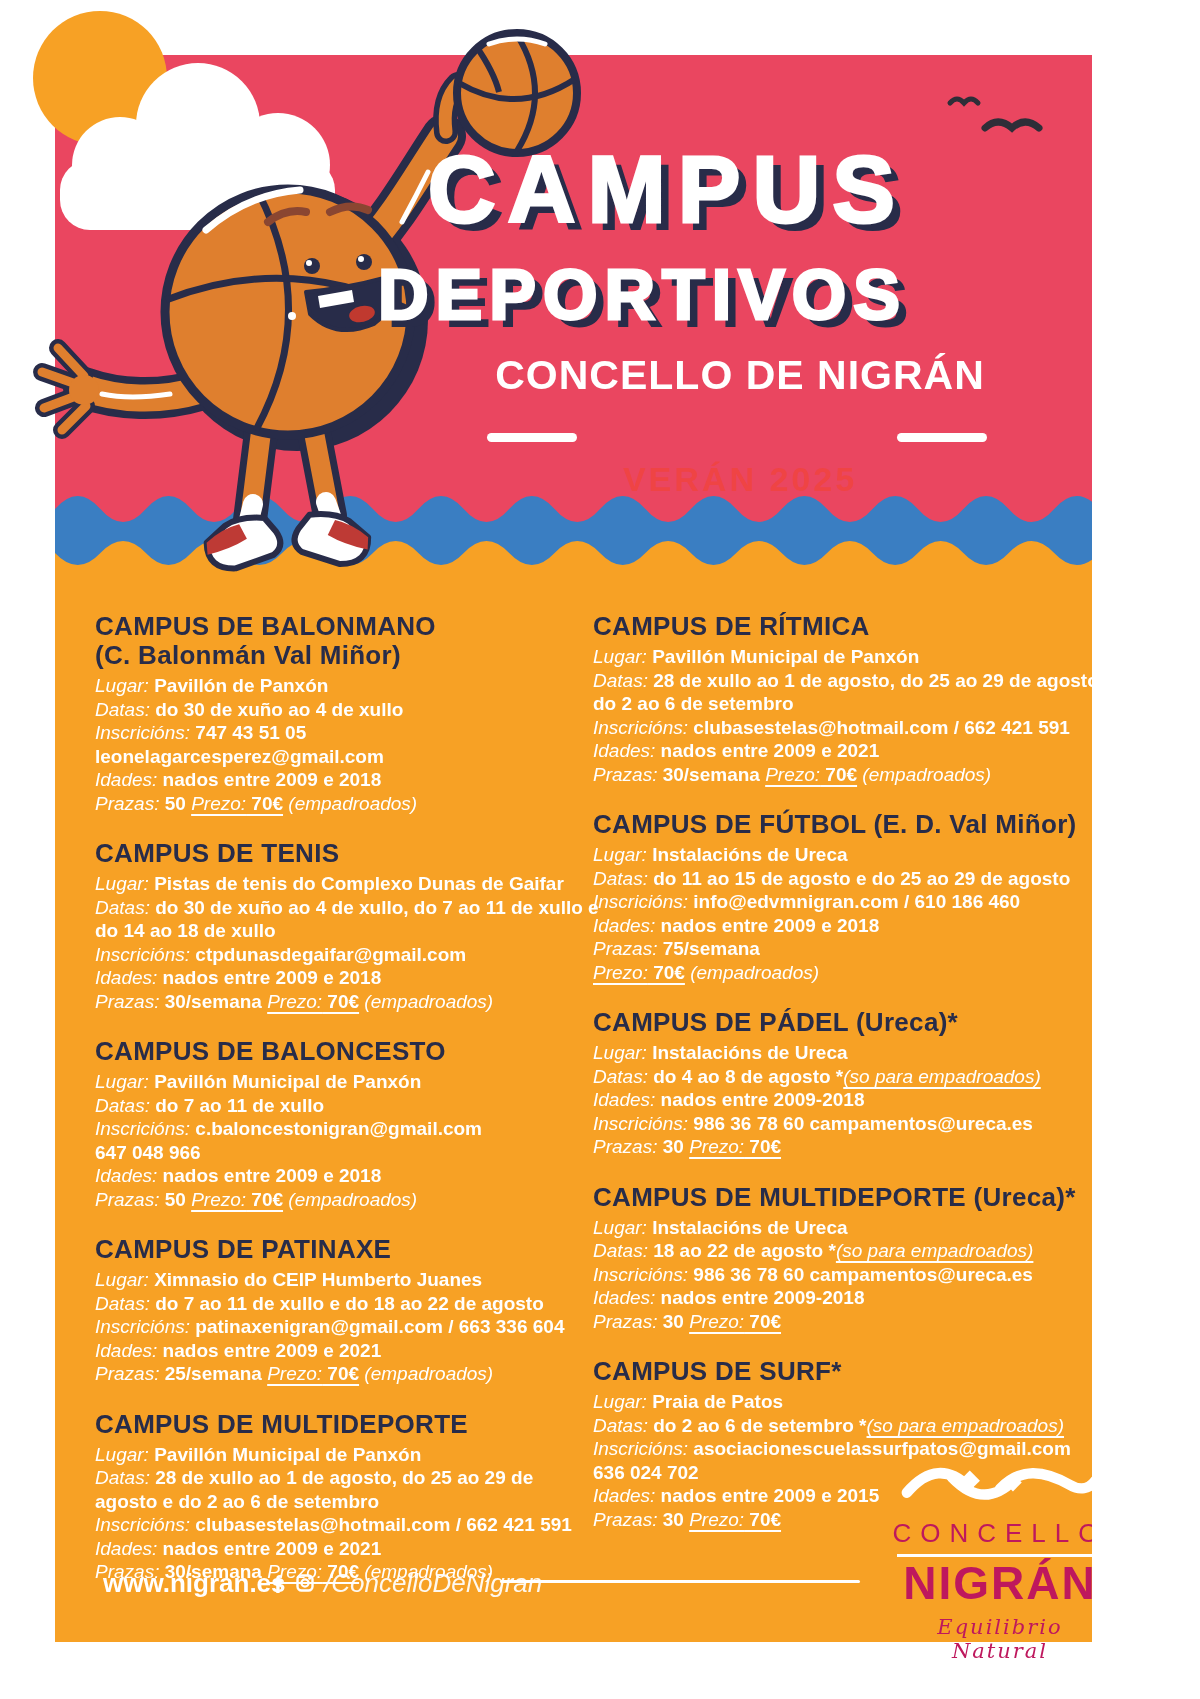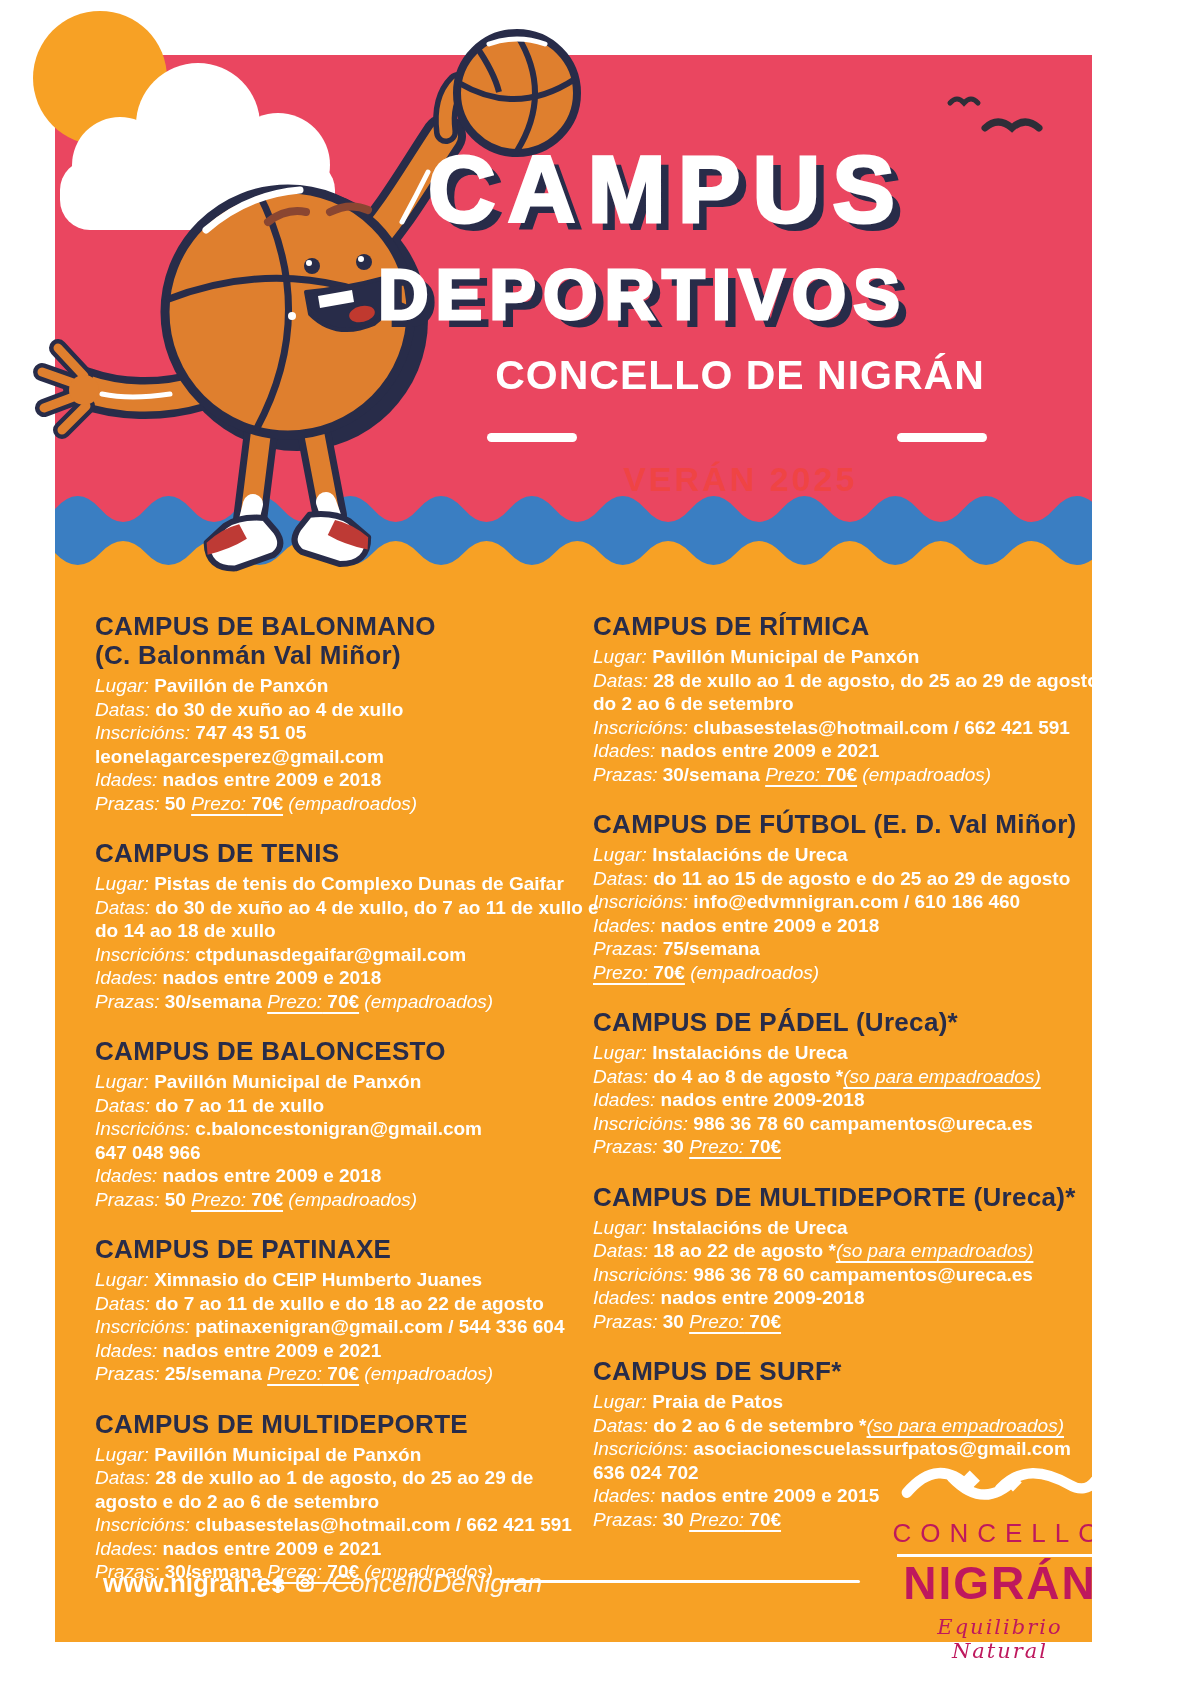--- a/index.html
+++ b/index.html
@@ -186,21 +186,21 @@
         <div class="camp-line"><span class="s-i">Datas: </span><span class="s-b">do 7 ao 11 de xullo</span></div>
         <div class="camp-line"><span class="s-i">Inscricións: </span><span class="s-b">c.baloncestonigran@gmail.com</span></div>
         <div class="camp-line"><span class="s-b">647 048 966</span></div>
         <div class="camp-line"><span class="s-i">Idades: </span><span class="s-b">nados entre 2009 e 2018</span></div>
         <div class="camp-line"><span class="s-i">Prazas: </span><span class="s-b">50 </span><span class="s-iu">Prezo:</span><span class="s-bu"> 70€</span><span class="s-i"> (empadroados)</span></div>
       </div>
       <div class="camp">
         <div class="camp-title">CAMPUS DE PATINAXE</div>
         <div class="camp-line"><span class="s-i">Lugar: </span><span class="s-b">Ximnasio do CEIP Humberto Juanes</span></div>
         <div class="camp-line"><span class="s-i">Datas: </span><span class="s-b">do 7 ao 11 de xullo e do 18 ao 22 de agosto</span></div>
-        <div class="camp-line"><span class="s-i">Inscricións: </span><span class="s-b">patinaxenigran@gmail.com / 544 336 604</span></div>
+        <div class="camp-line"><span class="s-i">Inscricións: </span><span class="s-b">patinaxenigran@gmail.com / 663 336 604</span></div>
         <div class="camp-line"><span class="s-i">Idades: </span><span class="s-b">nados entre 2009 e 2021</span></div>
         <div class="camp-line"><span class="s-i">Prazas: </span><span class="s-b">25/semana </span><span class="s-iu">Prezo:</span><span class="s-bu"> 70€</span><span class="s-i"> (empadroados)</span></div>
       </div>
       <div class="camp">
         <div class="camp-title">CAMPUS DE MULTIDEPORTE</div>
         <div class="camp-line"><span class="s-i">Lugar: </span><span class="s-b">Pavillón Municipal de Panxón</span></div>
         <div class="camp-line"><span class="s-i">Datas: </span><span class="s-b">28 de xullo ao 1 de agosto, do 25 ao 29 de agosto e do 2 ao 6 de setembro</span></div>
         <div class="camp-line"><span class="s-i">Inscricións: </span><span class="s-b">clubasestelas@hotmail.com / 662 421 591</span></div>
         <div class="camp-line"><span class="s-i">Idades: </span><span class="s-b">nados entre 2009 e 2021</span></div>
         <div class="camp-line"><span class="s-i">Prazas: </span><span class="s-b">30/semana </span><span class="s-iu">Prezo:</span><span class="s-bu"> 70€</span><span class="s-i"> (empadroados)</span></div>

